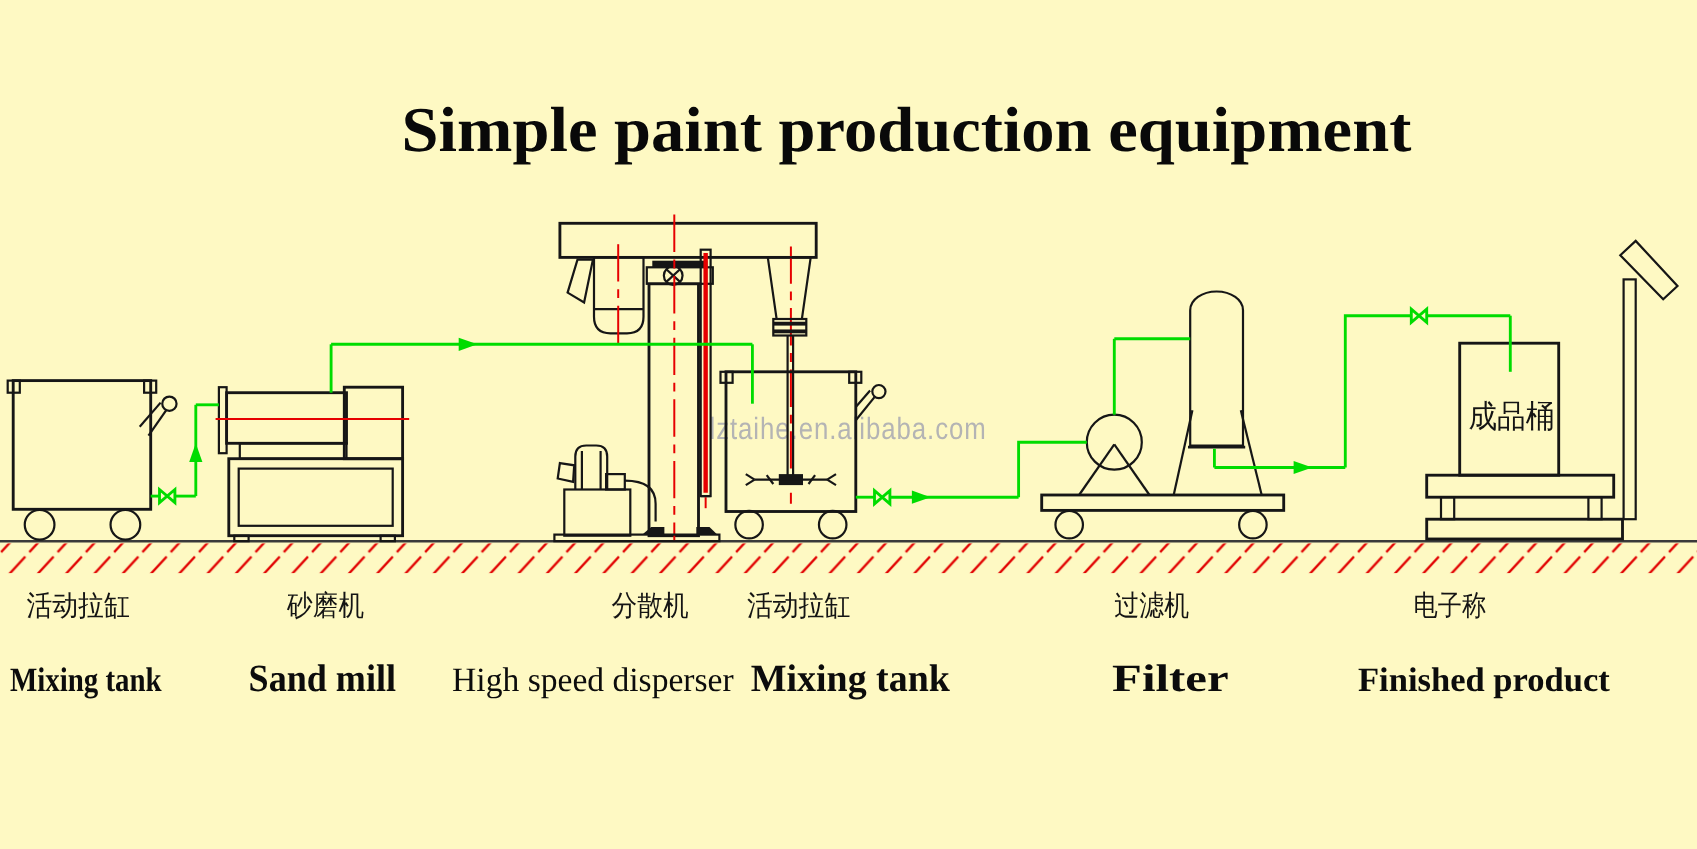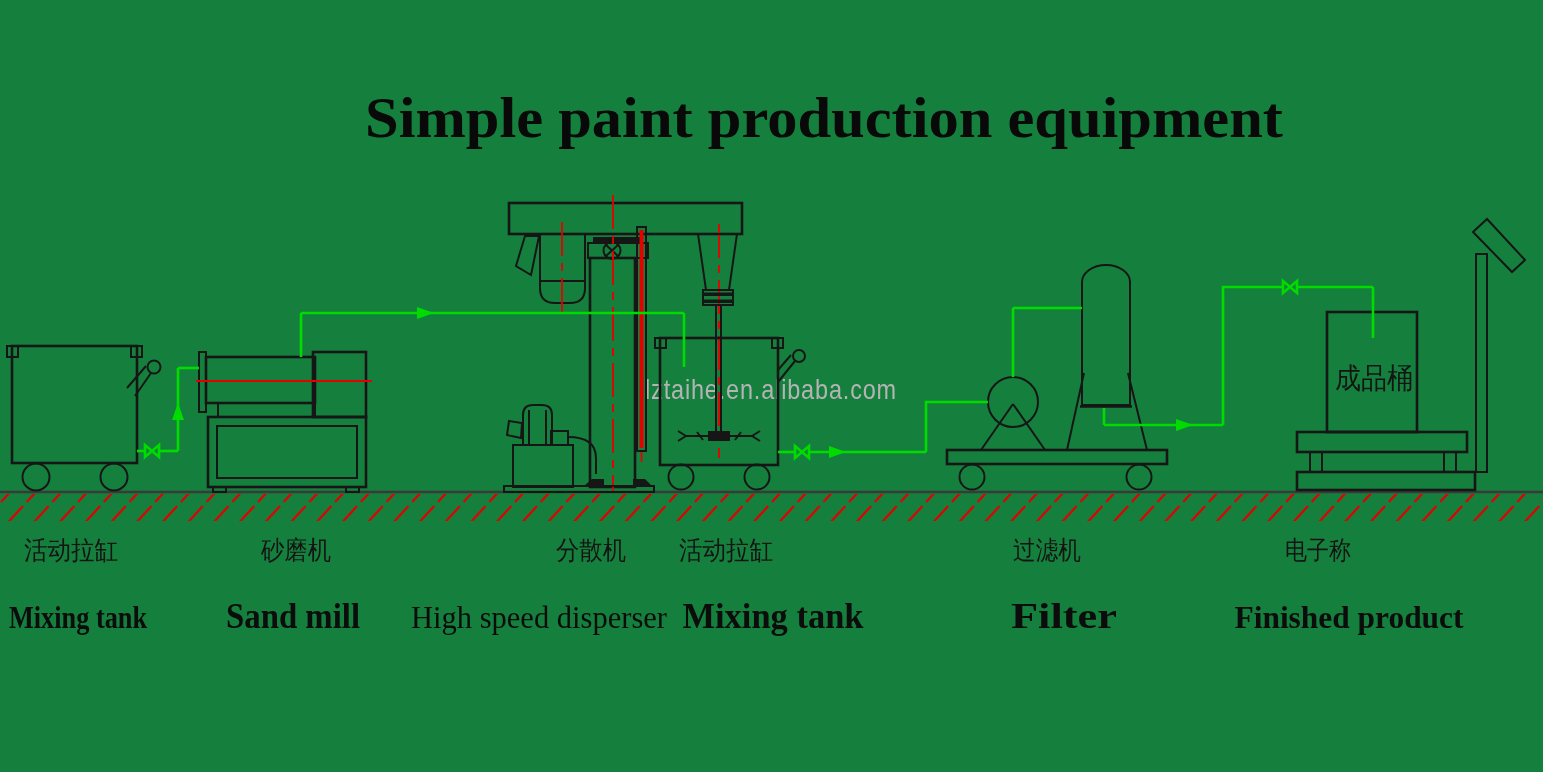--- a/index.html
+++ b/index.html
@@ -1,16 +1,16 @@
 <!DOCTYPE html>
 <html style="--line: #161616; --green: #00dc00; --red: #e60000; --hatch: #e10000; --ground: #3a3a3a; --wm: #b4b4b4;"><head>
 <meta charset="utf-8">
 <style>
   html,body{margin:0;padding:0;background:#ffffff;}
-  .canvas{position:relative;width:1543px;height:772px;background:#15803d;overflow:hidden;}
+  .canvas{position:relative;width:1543px;height:772px;background:#fef9c3;overflow:hidden;}
   svg{position:absolute;left:0;top:0;}
   .blk{stroke:var(--line,#161616);fill:none;stroke-width:2;}
   .blk3{stroke:var(--line,#161616);fill:none;stroke-width:2.6;}
   .blkf{fill:var(--line,#161616);stroke:none;}
   .grn{stroke:var(--green,#00dc00);fill:none;stroke-width:2.6;}
   .grnf{fill:var(--green,#00dc00);stroke:none;}
   .red{stroke:var(--red,#e60000);fill:none;stroke-width:1.8;}
   .reddash{stroke:var(--red,#e60000);fill:none;stroke-width:1.8;stroke-dasharray:34 7 8 7;}
   .redthick{stroke:var(--red,#e60000);fill:none;stroke-width:4;}
   .hat{stroke:var(--hatch,#e10000);stroke-width:2.2;}

